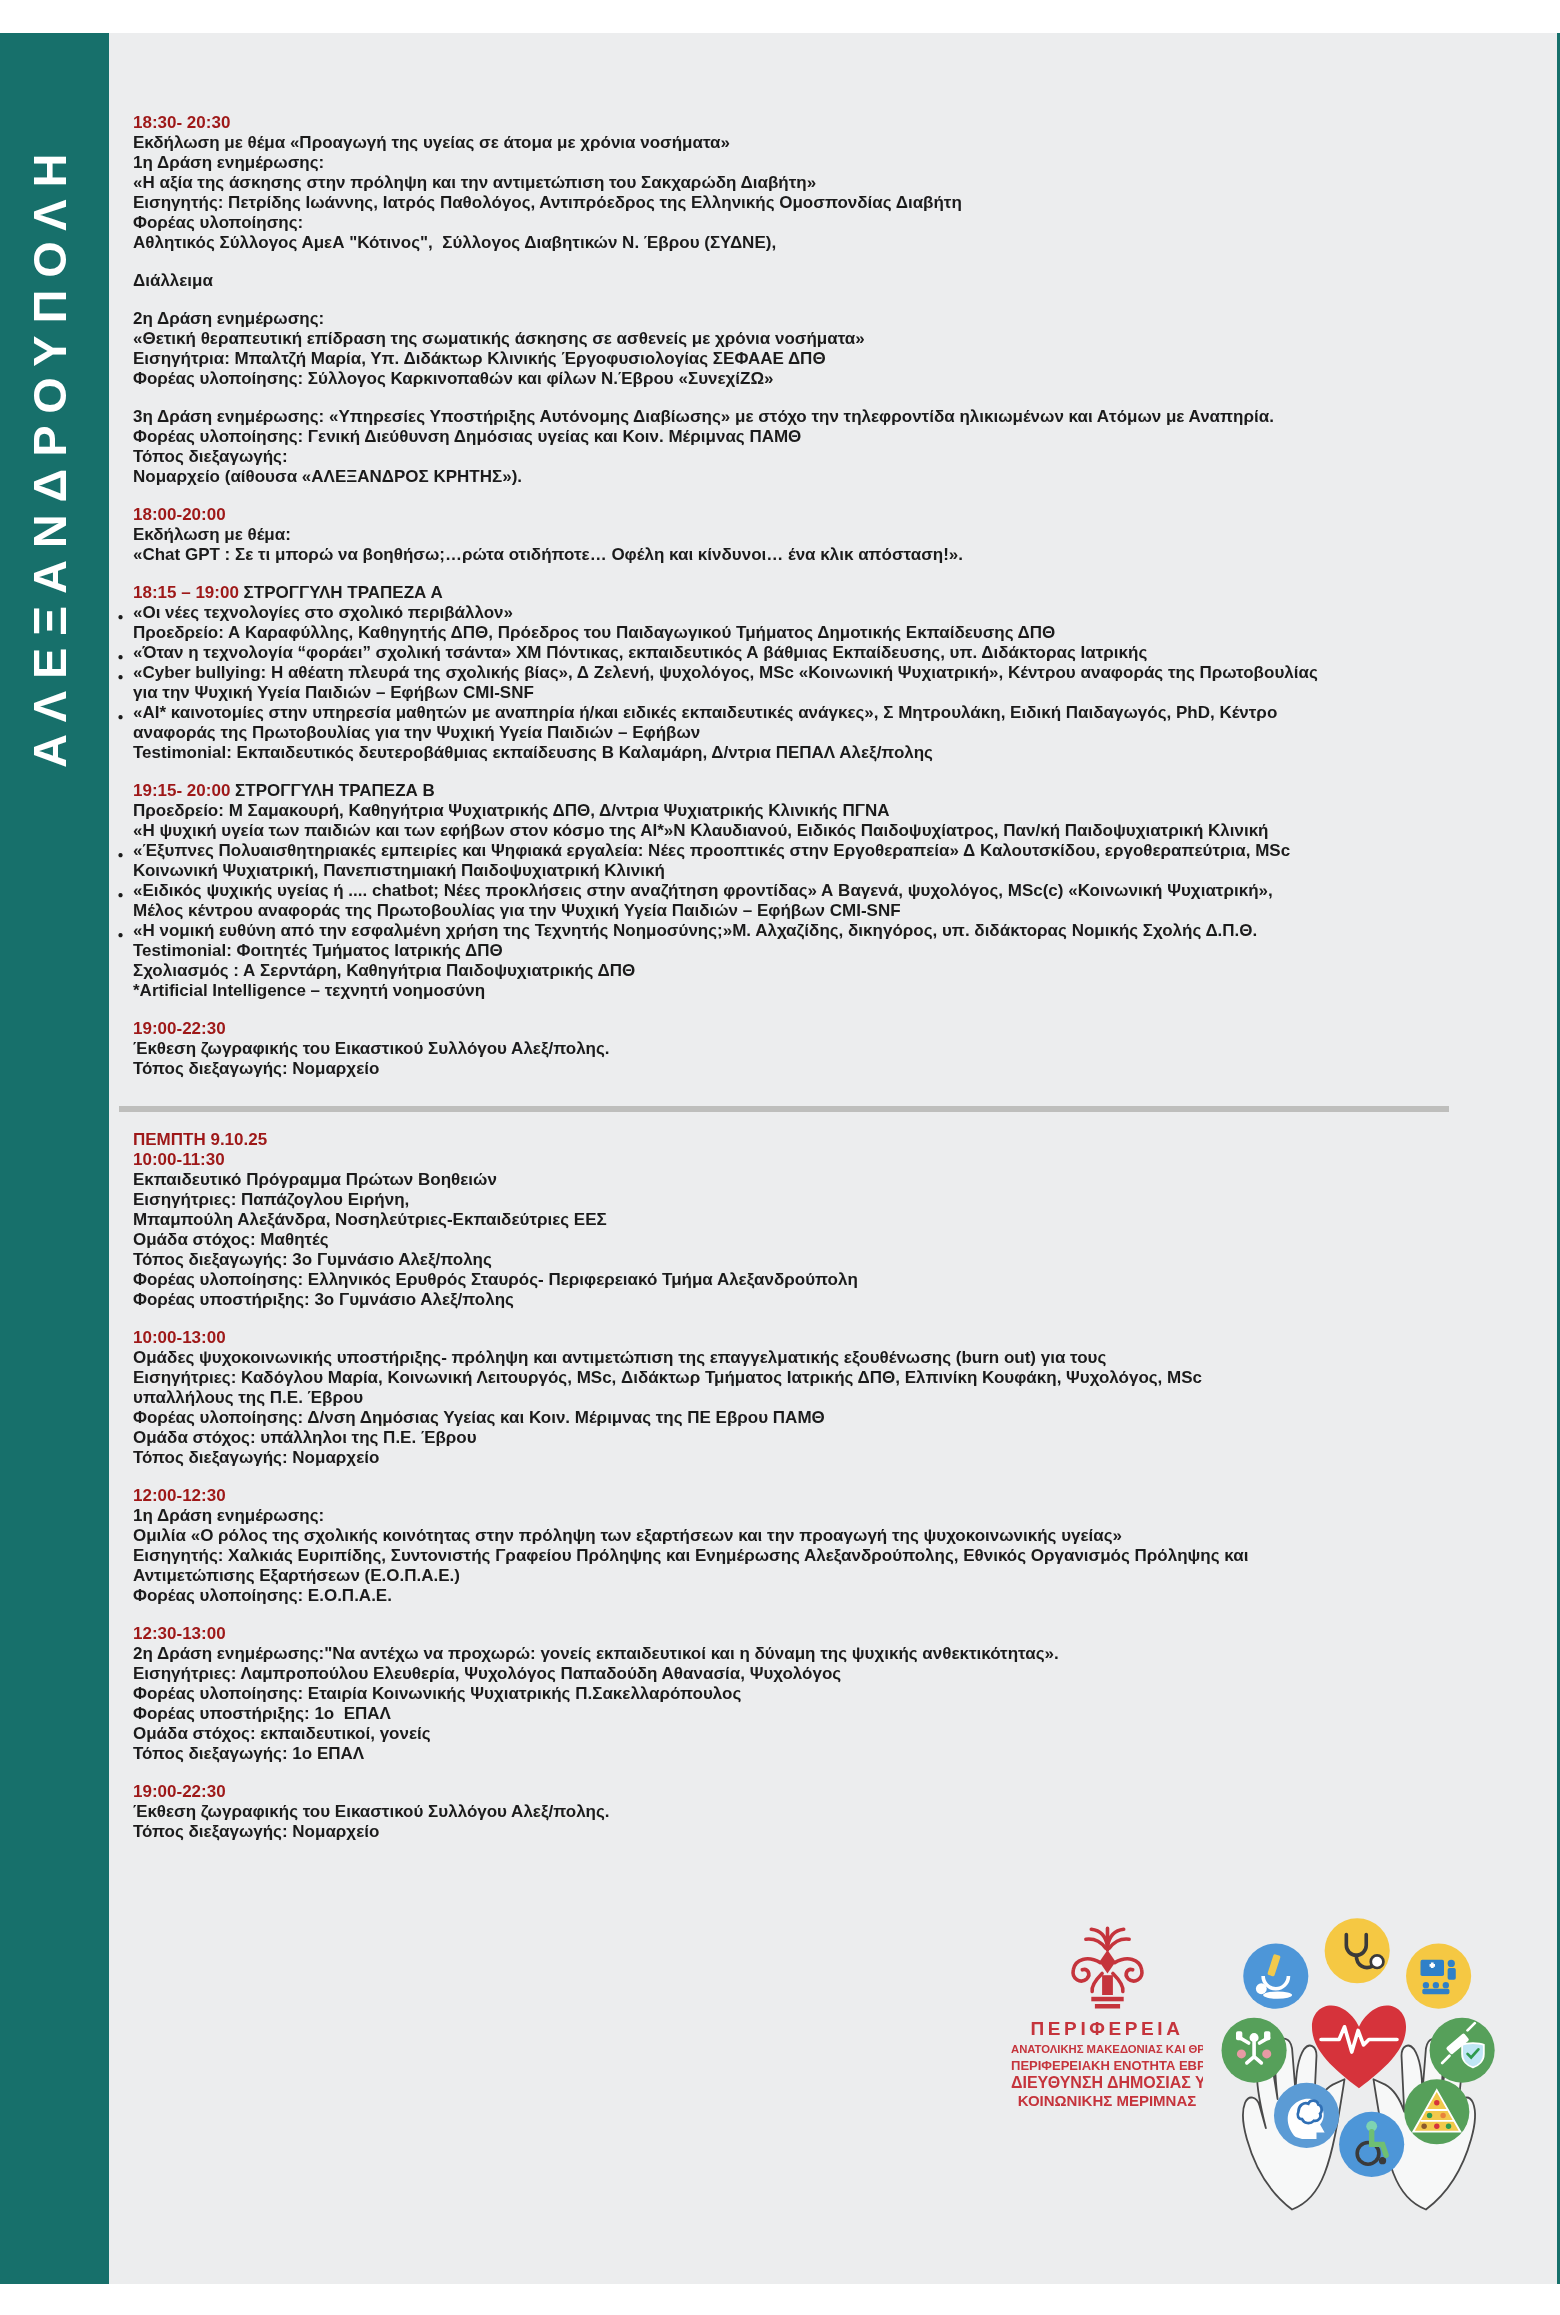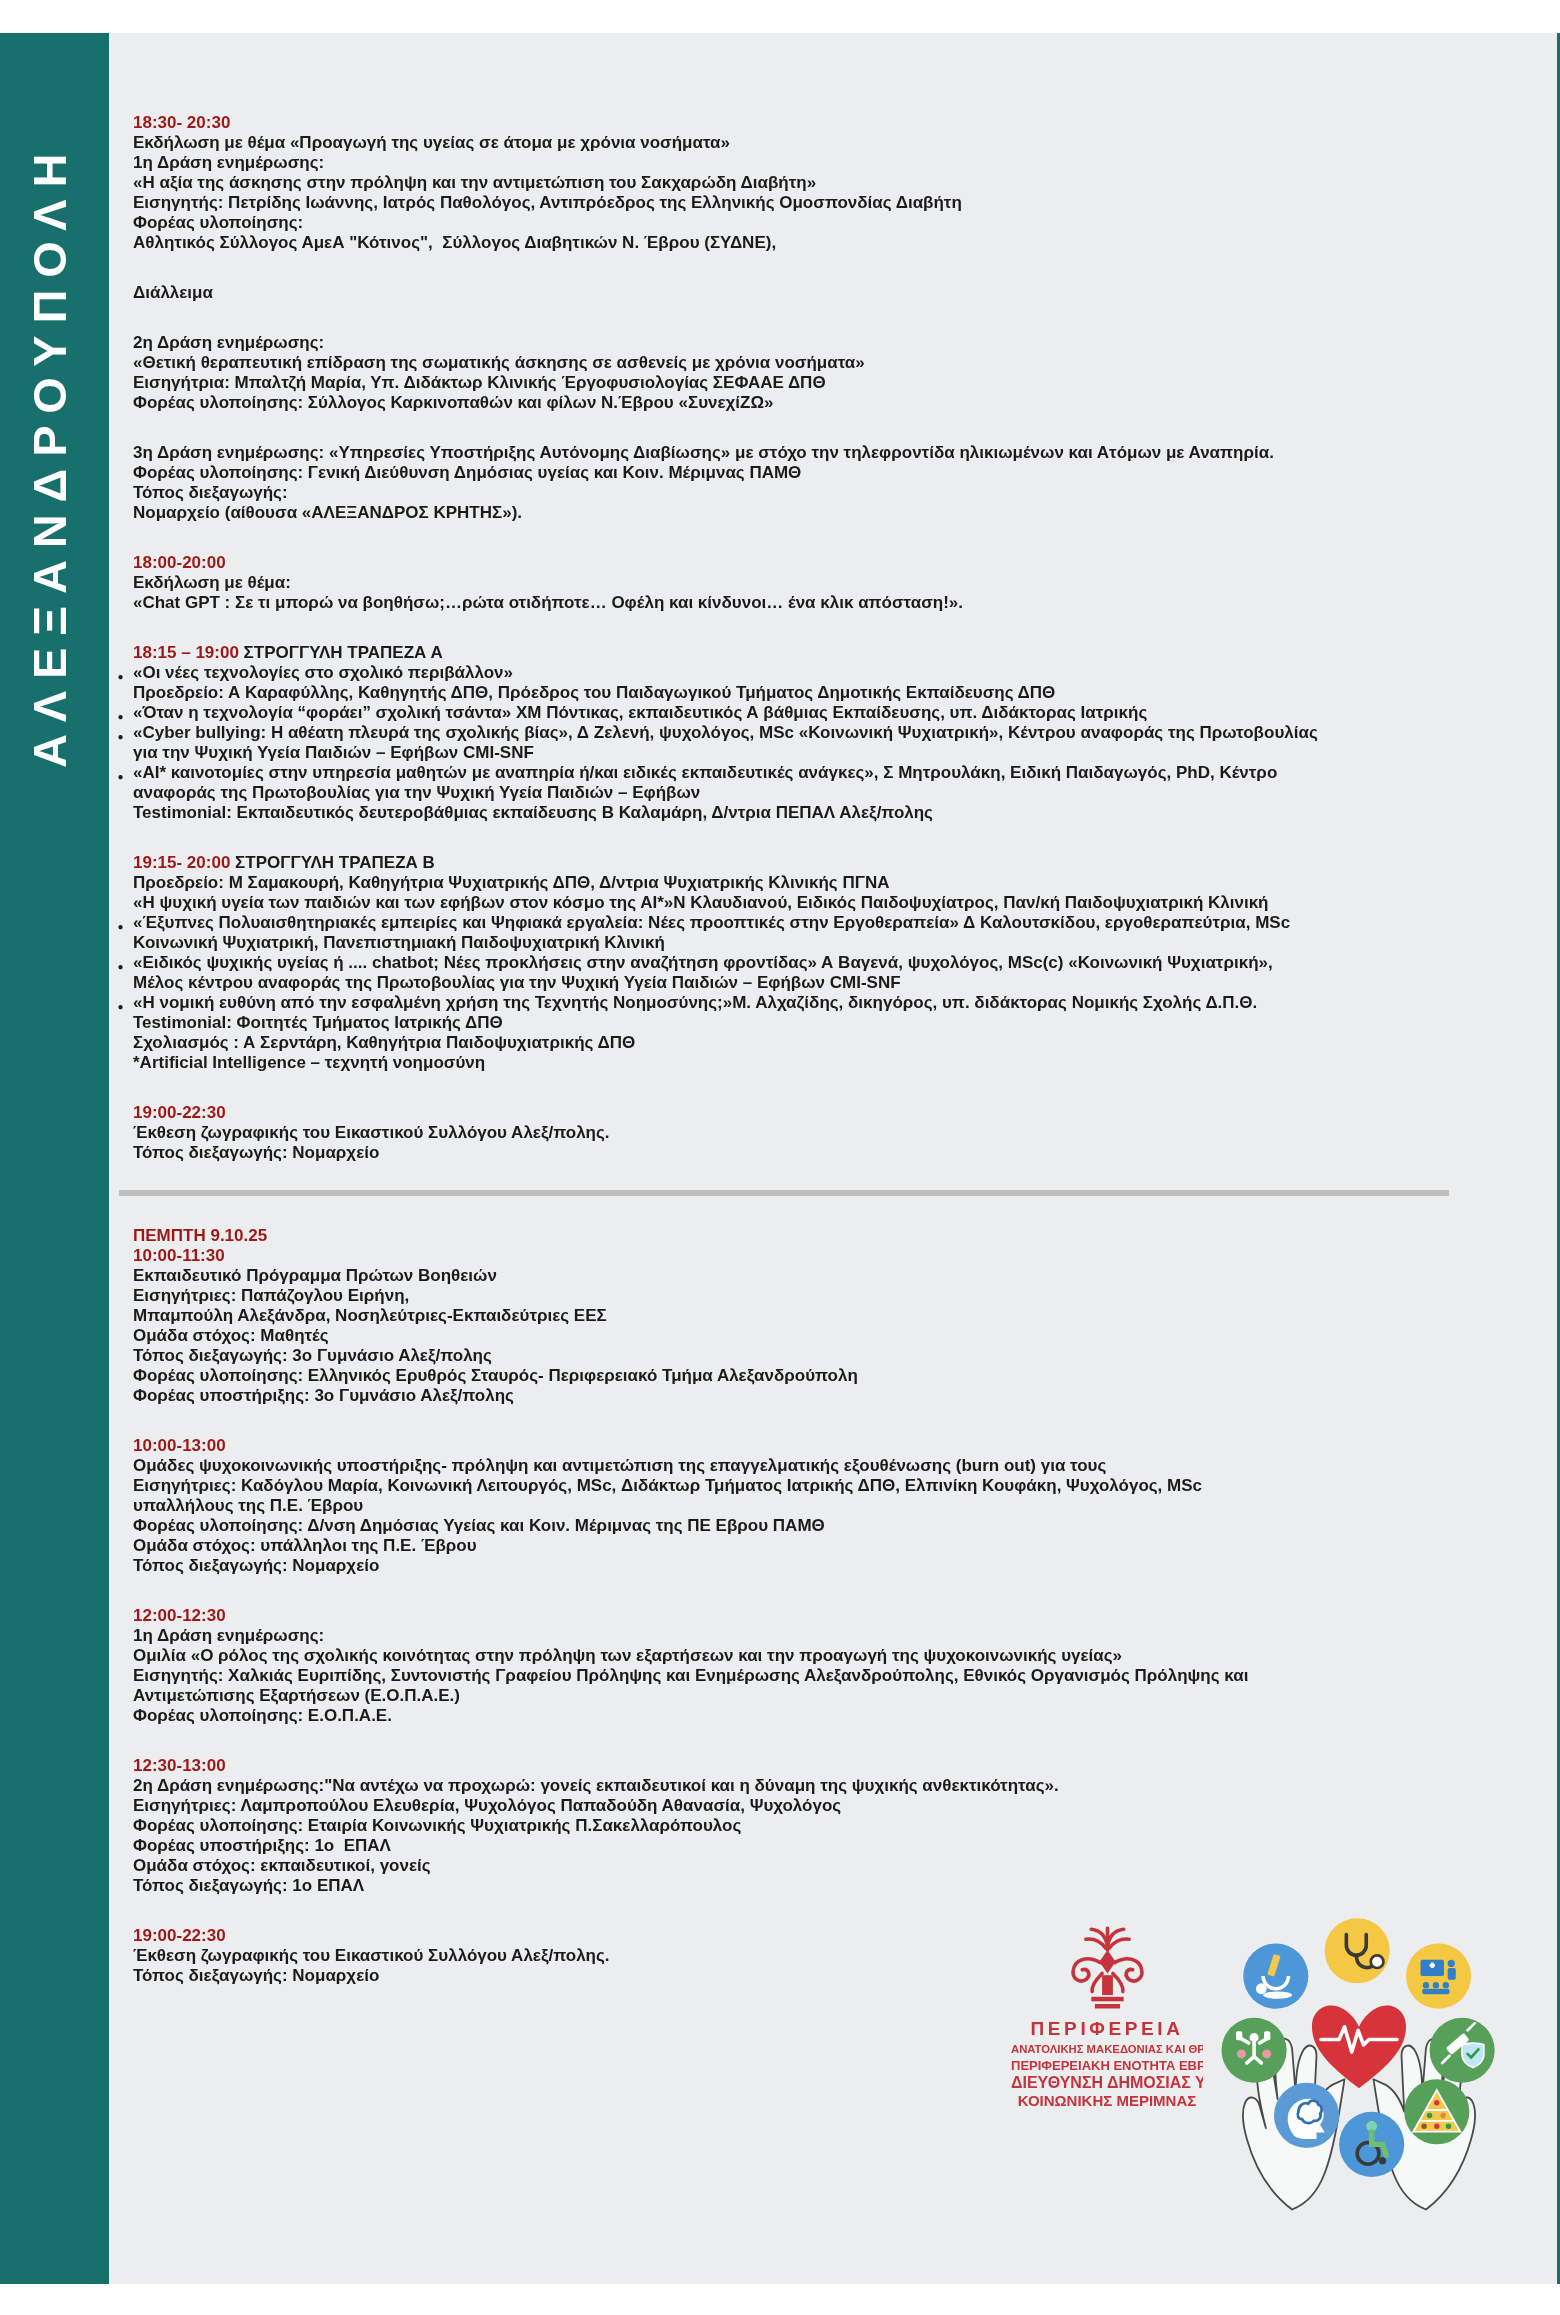--- a/index.html
+++ b/index.html
@@ -8,21 +8,21 @@
   .content-bg{position:absolute;left:109px;top:33px;width:1449px;height:2251px;background:#ECEDEE;}
   .right-border{position:absolute;left:1557px;top:33px;width:3.6px;height:2251px;background:#17706B;}
   .sidebar{position:absolute;left:0;top:33px;width:109px;height:2251px;background:#17706B;}
   .sidebar-label{position:absolute;left:22px;top:735px;width:633px;transform:rotate(-90deg);
     transform-origin:0 0;color:#ffffff;font-weight:bold;font-size:47px;letter-spacing:11.8px;white-space:nowrap;}
   .content{position:absolute;left:133px;top:28px;width:1411px;padding-top:85px;}
   .line{position:relative;white-space:pre;font-weight:bold;font-size:17px;line-height:20px;color:#1b1b1b;}
   .line.bullet::before{content:"\25CF";position:absolute;left:-15.4px;top:3.6px;font-size:10px;color:#1b1b1b;}
   .time{color:#9E1818;}
   .day{color:#9E1818;}
-  .block{margin-top:30px;}
+  .block{margin-top:18px;}
   .block:first-child{margin-top:0;}
   .divider{height:6.3px;background:#BEBEBC;width:1330px;margin:27px 0 3.6px -14.5px;}
   .logo{position:absolute;left:1011px;top:1923px;width:192px;text-align:center;overflow:hidden;color:#C5343C;}
   .logo svg{display:block;margin:0 auto;}
   .logo-l1{font-size:19px;font-weight:bold;letter-spacing:3.6px;margin-top:4.5px;white-space:nowrap;}
   .logo-l2{font-size:11.3px;font-weight:bold;margin-top:3.6px;white-space:nowrap;}
   .logo-l3{font-size:13px;font-weight:bold;margin-top:2.7px;white-space:nowrap;}
   .logo-l4{font-size:16px;font-weight:bold;margin-top:1px;white-space:nowrap;}
   .logo-l5{font-size:15px;font-weight:bold;}
   .health{position:absolute;left:1205px;top:1911px;}

